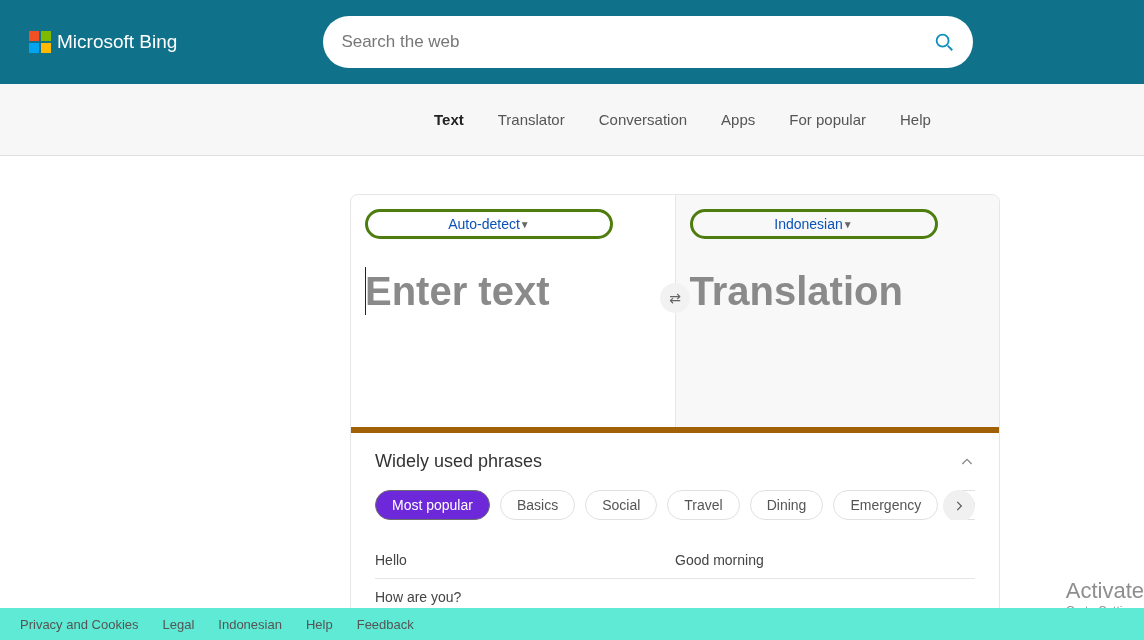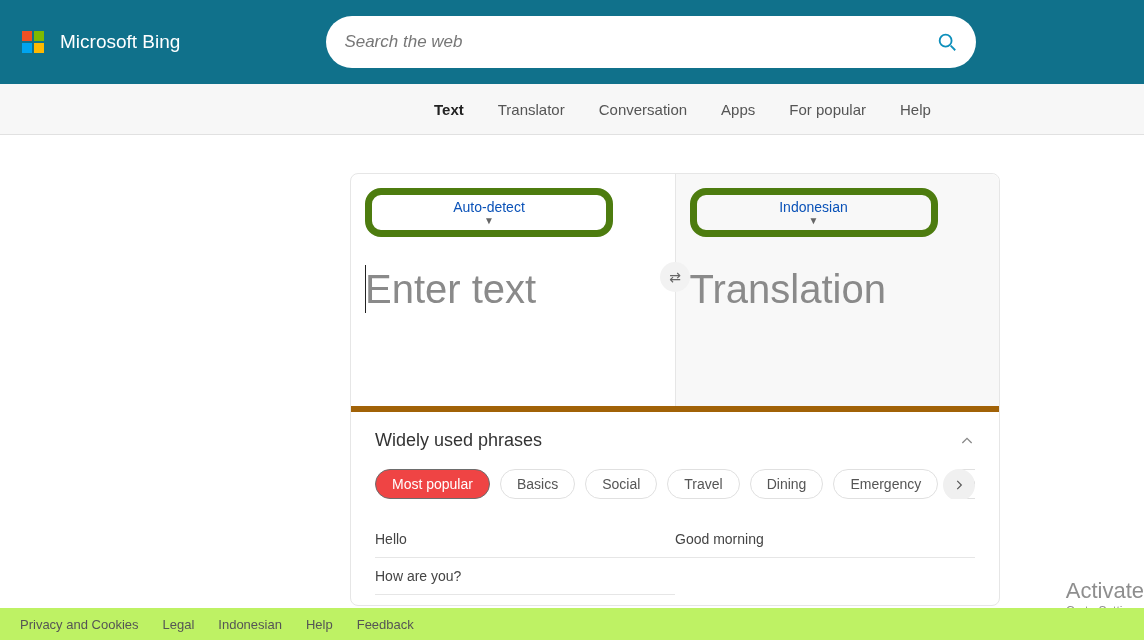--- a/index.html
+++ b/index.html
@@ -1,59 +1,59 @@
 <!DOCTYPE html>
 <html><head>
 <meta charset="utf-8">
 <style>
 * { box-sizing: border-box; margin: 0; padding: 0; font-family: "Segoe UI", Arial, sans-serif; }
 body { width: 1144px; height: 640px; background: #fff; overflow: hidden; position: relative; }
 
 .header { background: #10718b; height: 84px; display: flex; align-items: center; padding-left: 22px; }
-.logo-wrap { display: flex; align-items: center; gap: 16px; }
+.logo-wrap { display: flex; align-items: center; gap: 6px; margin-left: 7px; }
 .ms-logo { width: 22px; height: 22px; display: grid; grid-template-columns: 1fr 1fr; grid-template-rows: 1fr 1fr; gap: 2px; }
 .ms-logo div:nth-child(1){ background:#f25022;} .ms-logo div:nth-child(2){ background:#7fba00;} .ms-logo div:nth-child(3){ background:#00a4ef;} .ms-logo div:nth-child(4){ background:#ffb900;}
 .brand { color: #fff; font-size: 19px; font-weight: 500; }
 .search-wrap { flex: 0 0 auto; margin-left: 146px; }
 .search-box { width: 650px; height: 52px; background: #fff; border-radius: 26px; display: flex; align-items: center; padding: 0 18px; }
-.search-input { flex: 1; border: none; outline: none; font-size: 17px; color: #8b5cf6; font-style: italic; }
+.search-input { flex: 1; border: none; outline: none; font-size: 17px; color: #8b5cf6; }
 .search-input::placeholder { color: #777; }
 .search-icon-wrap { color: #0c8fbb; }
 
-.subnav { height: 51px; border-bottom: 1px solid #e1e1e1; background: #f7f7f7; display: flex; align-items: center; gap: 34px; padding-left: 434px; font-size: 15px; }
+.subnav { height: 72px; border-bottom: 1px solid #e1e1e1; background: #f7f7f7; display: flex; align-items: center; gap: 34px; padding-left: 434px; font-size: 15px; }
 .subnav a { color: #555; text-decoration: none; cursor: pointer; }
 .subnav a.active { color: #222; font-weight: 600; }
 
 .main { padding-top: 38px; display: flex; justify-content: flex-start; padding-left: 350px; }
 .translator-card { width: 650px; border: 1px solid #e6e6e6; border-radius: 8px; background: #fff; }
 .panes { display: flex; position: relative; }
 .pane { flex: 1; padding: 14px 14px 40px 14px; height: 232px; }
 .pane-right { background: #f8f8f8; border-left: 1px solid #e6e6e6; border-top-right-radius: 8px; }
-.lang-select { display: inline-flex; align-items: center; justify-content: flex-end; border: 7px solid #4d7c0f; border-radius: 16px; padding: 4px 14px; font-size: 14px; color: #0a52b8; cursor: pointer; min-width: 248px; flex-direction: column; }
+.lang-select { display: inline-flex; align-items: center; justify-content: center; border: 3px solid #4d7c0f; border-radius: 16px; padding: 4px 14px; font-size: 14px; color: #0a52b8; cursor: pointer; min-width: 248px; }
 .caret { color: #666; font-size: 10px; }
-.placeholder-text { color: #8a8a8a; font-size: 40px; margin-top: 30px; font-weight: 400; position: relative; }
+.placeholder-text { color: #8a8a8a; font-size: 40px; margin-top: 30px; font-weight: 700; position: relative; }
 .cursor-line { position: absolute; left: 0; top: -2px; width: 1px; height: 48px; background: #222; }
 .swap { position: absolute; top: 88px; left: 50%; transform: translateX(-50%); width: 30px; height: 30px; border-radius: 50%; background: #f2f2f2; display: flex; align-items: center; justify-content: center; color: #666; cursor: pointer; font-size: 14px; }
 
 .phrases { border-top: 6px solid #a16207; padding: 18px 24px 10px 24px; }
 .phrases-head { display: flex; justify-content: space-between; align-items: center; margin-bottom: 18px; }
 .phrases-title { font-size: 18px; color: #333; font-weight: 400; }
 .chevron-up { color: #888; }
 .pill-row { display: flex; gap: 10px; align-items: center; position: relative; overflow: hidden; padding-right: 26px; }
 .pill { border: 1px solid #e0e0e0; border-radius: 16px; padding: 6px 16px; font-size: 14px; color: #555; cursor: pointer; white-space: nowrap; }
-.pill.active { background: #ef4444; color: #fff; border-color: #6d6d6d; }
+.pill.active { background: #6d28d9; color: #fff; border-color: #6d6d6d; }
 .pill-next { position: absolute; right: 0; top: 0; width: 32px; height: 32px; border-radius: 50%; background: #f0f0f0; display: flex; align-items: center; justify-content: center; color: #555; cursor: pointer; }
 .phrase-grid { display: grid; grid-template-columns: 1fr 1fr; margin-top: 22px; }
 .phrase-cell { font-size: 14px; color: #444; padding: 10px 0; border-bottom: 1px solid #e6e6e6; cursor: pointer; }
 
 .watermark { position: absolute; right: 0; bottom: 22px; text-align: left; color: #8e8e8e; }
 .watermark .w1 { font-size: 22px; }
 .watermark .w2 { font-size: 12px; }
 
-.footer { position: absolute; left: 0; right: 0; bottom: 0; height: 32px; background: #bef264; display: flex; align-items: center; gap: 24px; padding-left: 20px; font-size: 13px; color: #555; }
+.footer { position: absolute; left: 0; right: 0; bottom: 0; height: 32px; background: #5eead4; display: flex; align-items: center; gap: 24px; padding-left: 20px; font-size: 13px; color: #555; }
 .footer a { color: #555; text-decoration: none; cursor: pointer; }
 svg { display: block; }
 </style>
 </head>
 <body>
 
 <div class="header">
   <div class="logo-wrap">
     <div class="ms-logo">
         <div></div>

